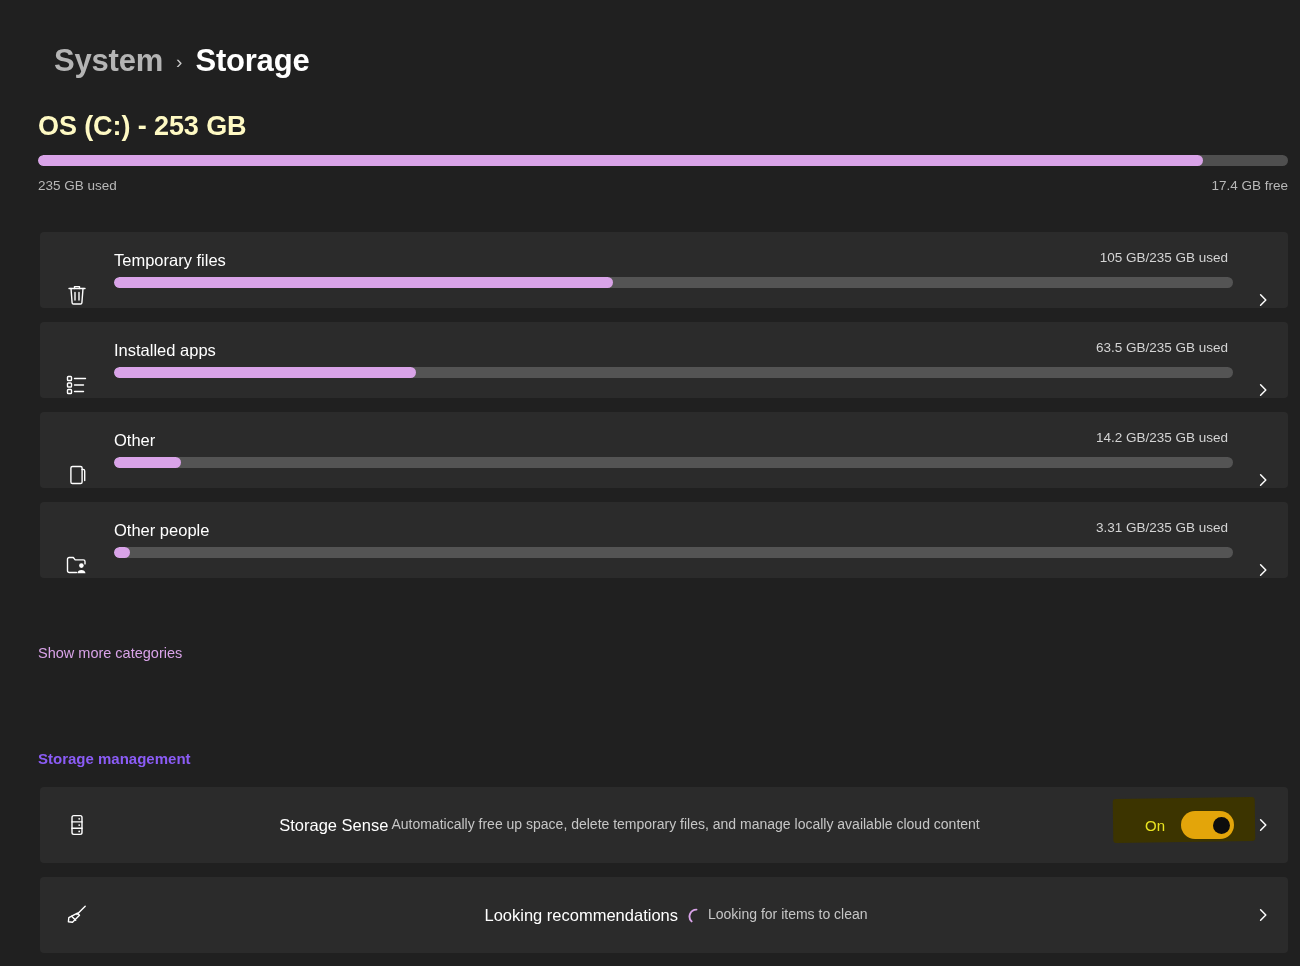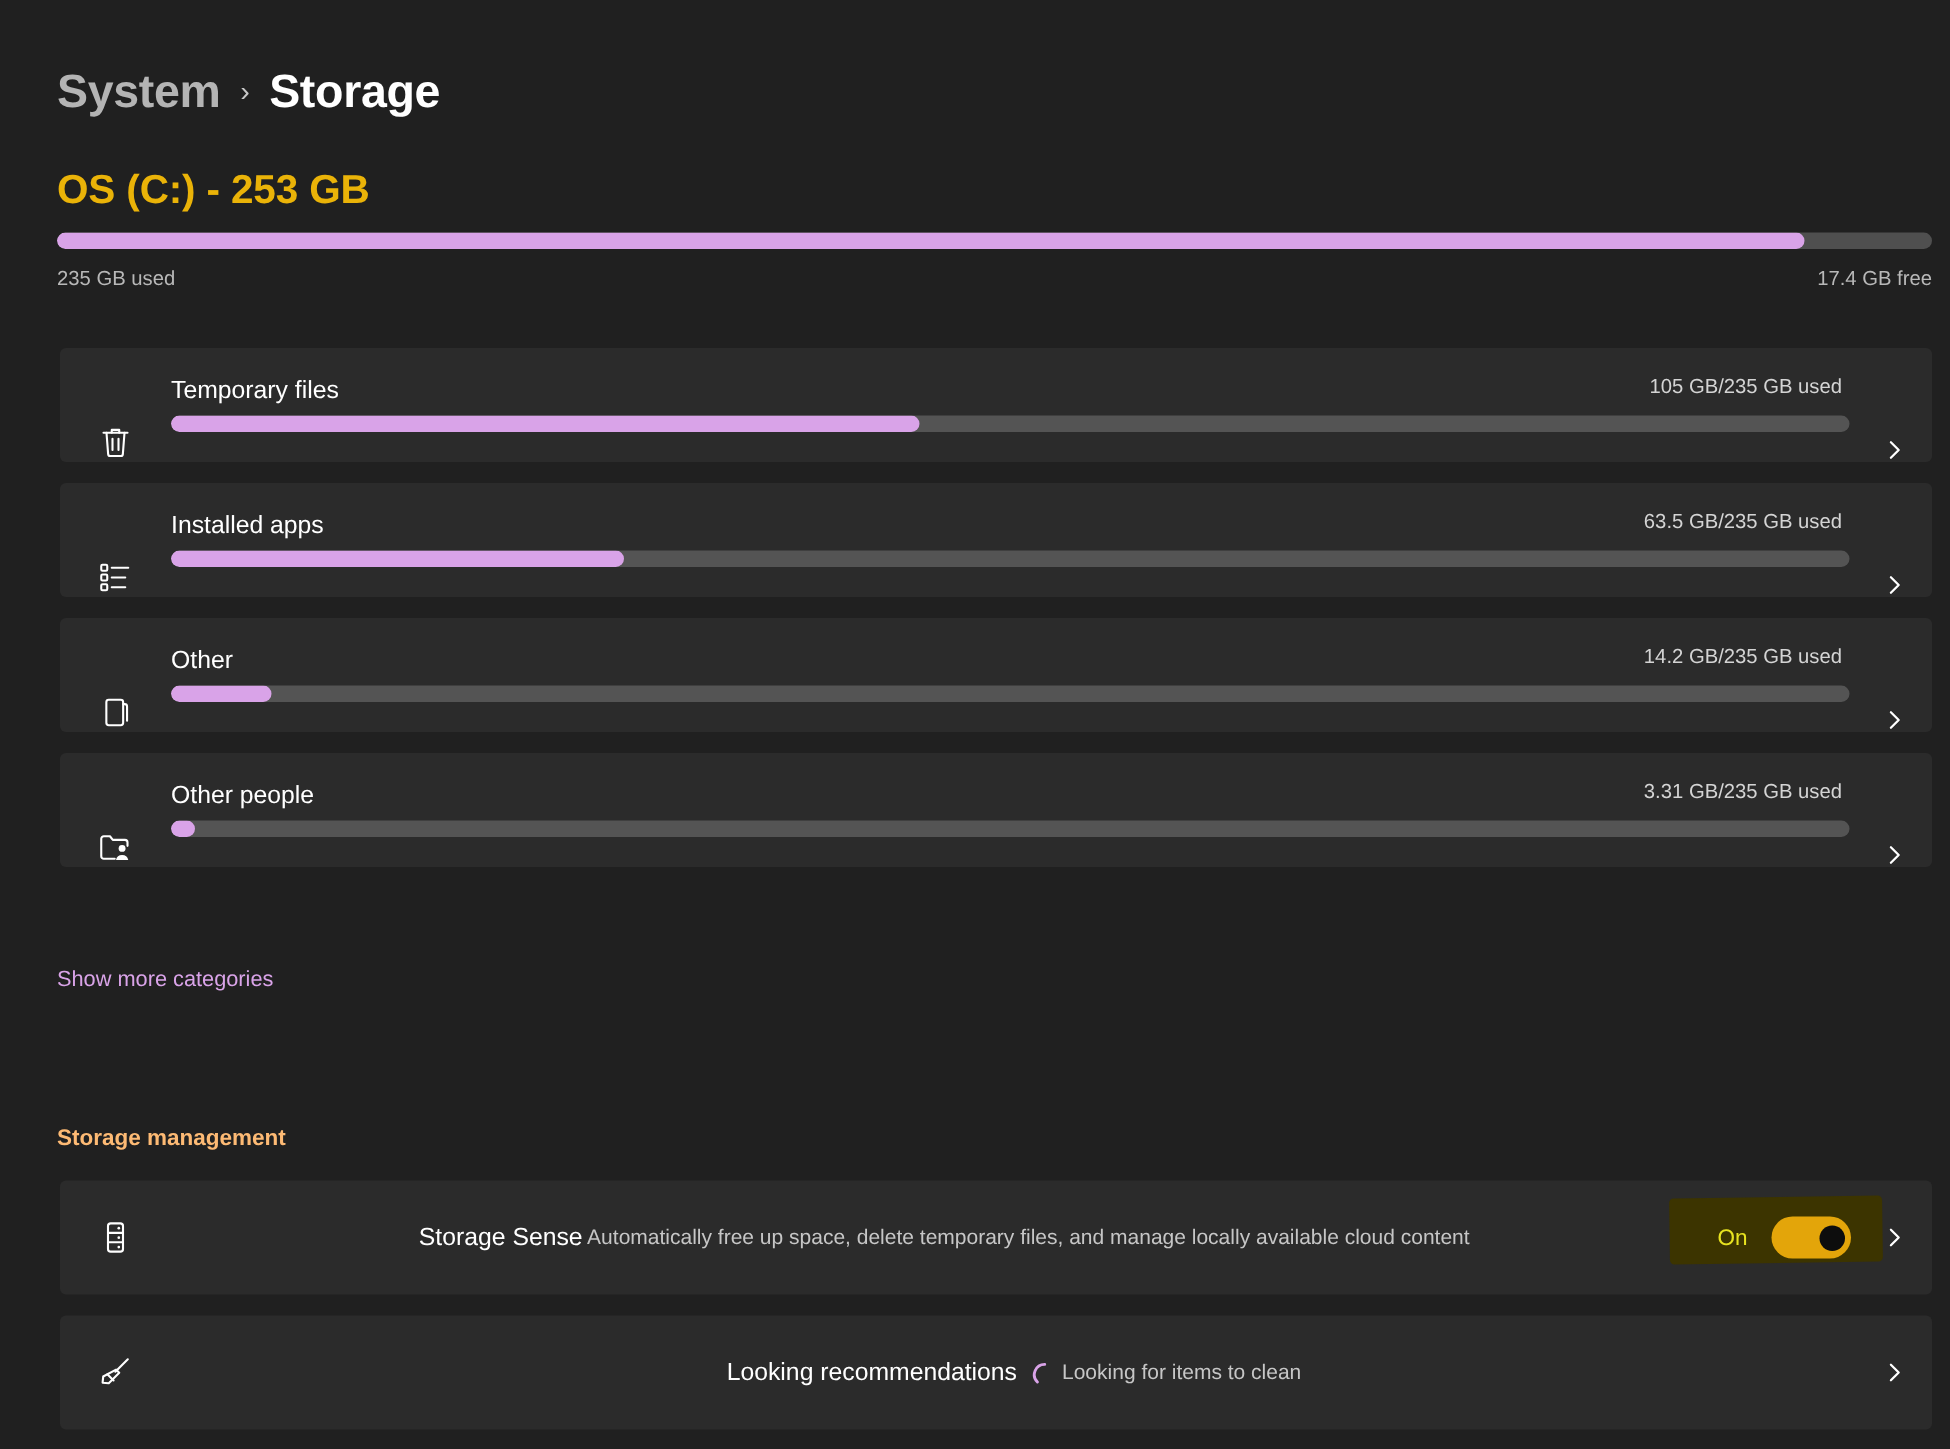--- a/index.html
+++ b/index.html
@@ -17,21 +17,21 @@
     position: relative;
     width: 1300px;
     height: 966px;
     background: #202020;
     padding: 0;
   }
 
   
   .breadcrumb {
     position: absolute;
-    left: 38px;
+    left: 54px;
     top: 40px;
     display: flex;
     align-items: center;
     gap: 13px;
     height: 42px;
   }
   .crumb-parent {
     font-size: 31px;
     font-weight: 600;
     color: #b4b4b4;
@@ -53,21 +53,21 @@
     line-height: 40px;
   }
 
   
   .drive-title {
     position: absolute;
     left: 38px;
     top: 111px;
     font-size: 27px;
     font-weight: 600;
-    color: #eab308;
+    color: #fef9c3;
     letter-spacing: -0.1px;
   }
   .drive-bar {
     position: absolute;
     left: 38px;
     top: 155px;
     width: 1250px;
     height: 11px;
     border-radius: 6px;
     background: #4f4f4f;
@@ -168,21 +168,21 @@
     cursor: pointer;
   }
 
   
   .section-header {
     position: absolute;
     left: 38px;
     top: 750px;
     font-size: 15px;
     font-weight: 700;
-    color: #fdba74;
+    color: #8b5cf6;
   }
   .mgmt-list {
     position: absolute;
     left: 40px;
     top: 787px;
     width: 1248px;
   }
   .mgmt-row {
     position: relative;
     height: 76px;

